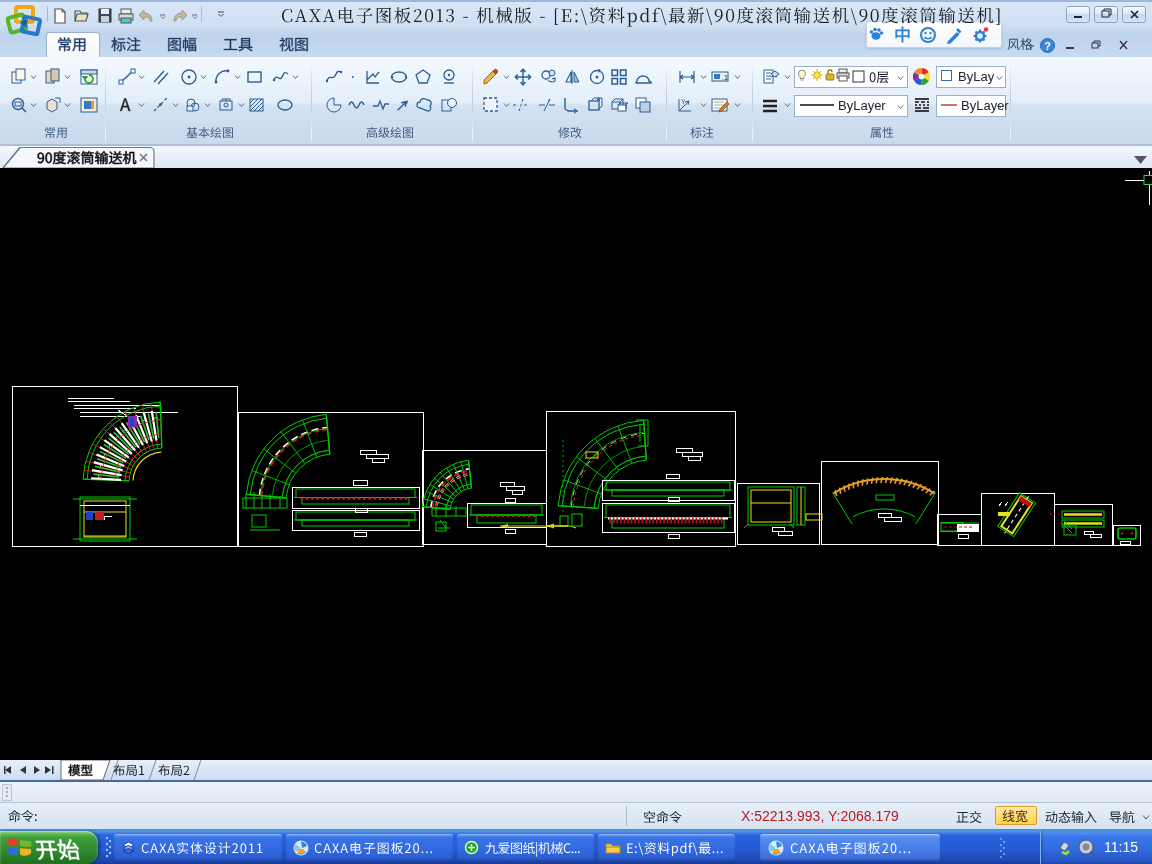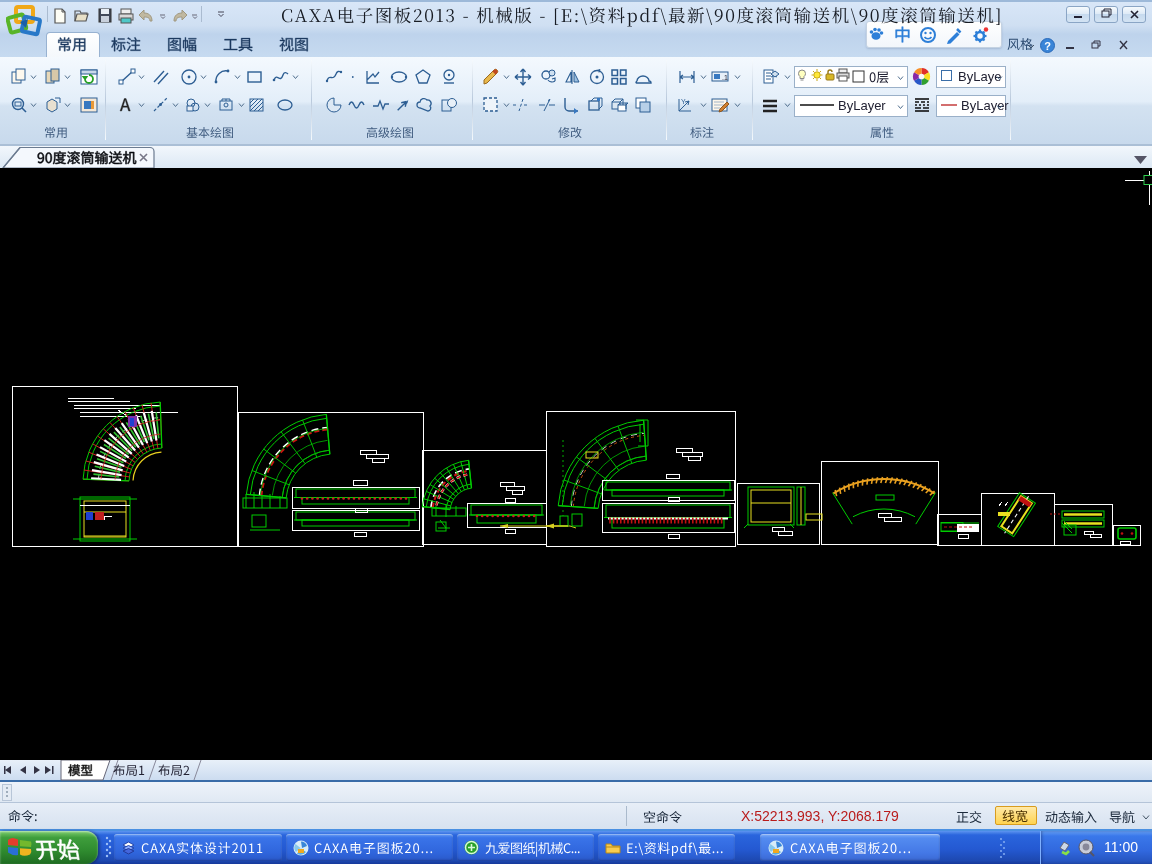--- a/index.html
+++ b/index.html
@@ -523,21 +523,21 @@
     <path d="M10 10 L10 1 A9 9 0 0 1 17.8 5.5 z" fill="#e03028"></path>
     <path d="M10 10 L17.8 5.5 A9 9 0 0 1 17.8 14.5 z" fill="#f8e020"></path>
     <path d="M10 10 L17.8 14.5 A9 9 0 0 1 10 19 z" fill="#30a030"></path>
     <path d="M10 10 L10 19 A9 9 0 0 1 2.2 14.5 z" fill="#2858c8"></path>
     <path d="M10 10 L2.2 14.5 A9 9 0 0 1 2.2 5.5 z" fill="#8828a8"></path>
     <path d="M10 10 L2.2 5.5 A9 9 0 0 1 10 1 z" fill="#f89028"></path>
     <circle cx="10" cy="10" r="3" fill="#f8f8f8"></circle>
   </svg>
 <div style="position:absolute;left:936px;top:66px;width:70px;height:22px;background:#fff;border:1px solid #9ab0c8"></div>
 <div style="position:absolute;left:941px;top:70px;width:11px;height:11px;border:1.5px solid #3a6ea8"></div>
-<div style="position:absolute;left:958px;top:69px;font:13px 'Liberation Sans';color:#223">ByLaye</div>
+<div style="position:absolute;left:958px;top:69px;font:13px 'Liberation Sans';color:#223">ByLay</div>
 <svg style="position:absolute;left:996px;top:75px" width="7" height="6">
     <path d="M1 1.5 l2.5 3 l2.5 -3" fill="none" stroke="#52708f"></path>
   </svg>
 <svg style="position:absolute;left:760px;top:98px" width="20" height="18" viewBox="0 0 18 18">
     <path d="M2 3 h14 M2 8 h14 M2 13 h14" stroke="#222" stroke-width="2.6"></path>
   </svg>
 <svg style="position:absolute;left:784px;top:102px" width="7" height="6">
     <path d="M1 1.5 l2.5 3 l2.5 -3" fill="none" stroke="#52708f"></path>
   </svg>
 <div style="position:absolute;left:794px;top:95px;width:114px;height:22px;background:#fff;border:1px solid #9ab0c8"></div>
@@ -1003,21 +1003,21 @@
 <div style="position:absolute;left:1040px;top:831px;width:1px;height:33px;background:#7fb0ff"></div>
 <svg style="position:absolute;left:1056px;top:838px" width="42" height="20">
     <path d="M4 10 l4 -6 l5 3 l-4 6 z" fill="#cdd8e8" stroke="#667"></path>
     <path d="M6 14 l4 2 l3 -3" fill="none" stroke="#88e048" stroke-width="2.6"></path>
     <g transform="translate(22,0)">
       <circle cx="8" cy="9" r="7" fill="#c8ccd8" stroke="#556"></circle>
       <circle cx="8" cy="9" r="3.4" fill="#889"></circle>
       <path d="M12 14 l4 4" stroke="#556" stroke-width="2"></path>
     </g>
   </svg>
-<div style="position:absolute;left:1104px;top:839px;font:14px 'Liberation Sans';color:#fff">11:00</div>
+<div style="position:absolute;left:1104px;top:839px;font:14px 'Liberation Sans';color:#fff">11:15</div>
 <svg style="position:absolute;left:0;top:0;pointer-events:none" width="1152" height="864">
     <use href="#s0" fill="#181c24" transform="translate(281,22) scale(0.0175,-0.0175)"></use>
     <use href="#s1" fill="#181c24" transform="translate(294.6,22) scale(0.0175,-0.0175)"></use>
     <use href="#s2" fill="#181c24" transform="translate(308.8,22) scale(0.0175,-0.0175)"></use>
     <use href="#s1" fill="#181c24" transform="translate(322.6,22) scale(0.0175,-0.0175)"></use>
     <use href="#s3" fill="#181c24" transform="translate(336.7,22) scale(0.0175,-0.0175)"></use>
     <use href="#s4" fill="#181c24" transform="translate(355.7,22) scale(0.0175,-0.0175)"></use>
     <use href="#s5" fill="#181c24" transform="translate(374.8,22) scale(0.0175,-0.0175)"></use>
     <use href="#s6" fill="#181c24" transform="translate(393.8,22) scale(0.0175,-0.0175)"></use>
     <use href="#s7" fill="#181c24" transform="translate(412.9,22) scale(0.0175,-0.0175)"></use>

